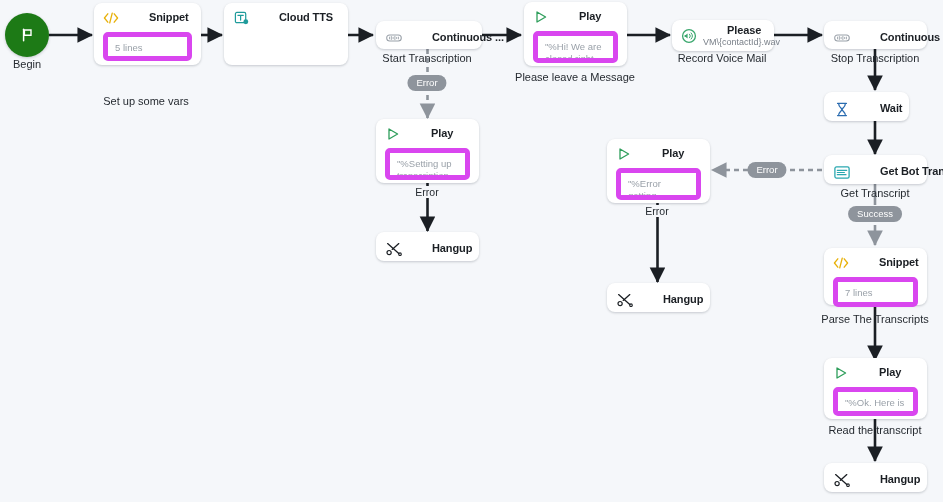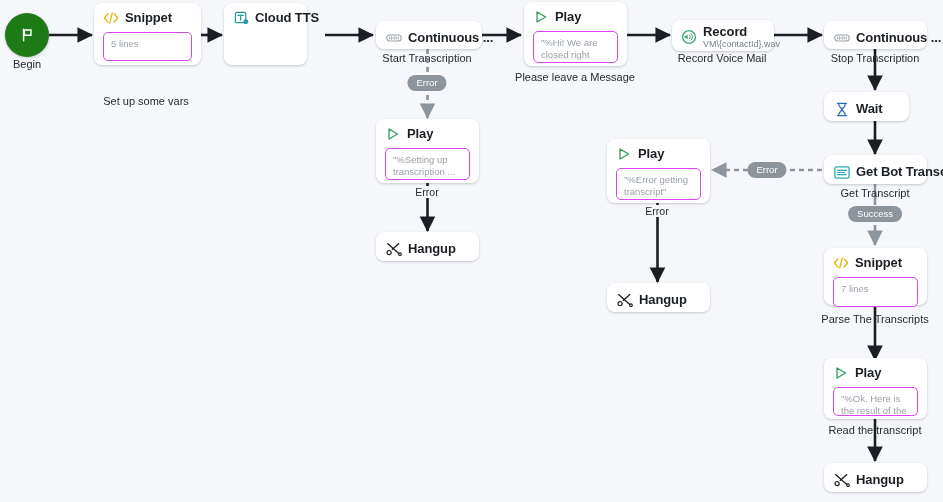--- a/index.html
+++ b/index.html
@@ -43,35 +43,36 @@
     width: 16px;
     height: 16px;
     flex: 0 0 16px;
     display: flex;
     align-items: center;
     justify-content: center;
   }
   .node-icon svg { display: block; }
   .node-titles { display: flex; flex-direction: column; justify-content: center; }
   .node-title {
-    font-size: 13px;
+    font-size: 11px;
     font-weight: bold;
     color: #1b1f24;
     white-space: nowrap;
     letter-spacing: -0.1px;
+    margin-left: 24px;
   }
   .node-sub {
     font-size: 9px;
     color: #7a8089;
     white-space: nowrap;
     margin-top: 1px;
   }
   .node-body {
     margin-top: 6px;
-    border: 1px solid #d946ef;
+    border: 5px solid #d946ef;
     border-radius: 5px;
     background: #ffffff;
     padding: 5px 7px;
     box-sizing: border-box;
     font-size: 9.5px;
     color: #9aa1a9;
     line-height: 1.28;
     overflow: hidden;
   }
 
@@ -188,21 +189,21 @@
         </svg>
       </span>
       <span class="node-titles">
         <span class="node-title">Snippet</span>
       </span>
     </div>
     <div class="node-body" style="height:29px;">5 lines</div>
   </div>
   <div class="caption" style="left:146px; top:71px;margin-top:24px;">Set up some vars</div>
 
-  <div class="node" style="left:224px; top:3px; width:83px; height:62px;">
+  <div class="node" style="left:224px; top:3px; width:124px; height:62px;">
     <div class="node-head">
       <span class="node-icon">
         <svg width="15" height="15" viewBox="0 0 16 16">
           <rect x="1.5" y="1.5" width="11" height="11" rx="1.6" stroke="#1f9b9b" stroke-width="1.3" fill="none"></rect>
           <path d="M4.2 4.6 H9.9 M7.05 4.6 V9.7" stroke="#1f9b9b" stroke-width="1.3" stroke-linecap="round"></path>
           <circle cx="12.6" cy="11.4" r="2.6" fill="#1f9b9b"></circle>
         </svg>
       </span>
       <span class="node-titles">
         <span class="node-title">Cloud TTS</span>
@@ -246,21 +247,21 @@
     <div class="node-head">
       <span class="node-icon">
         <svg width="16" height="16" viewBox="0 0 16 16">
           <circle cx="8" cy="8" r="6.4" stroke="#3aa76d" stroke-width="1.3" fill="none"></circle>
           <path d="M6.6 5.6 L4.7 6.9 H3.6 V9.1 H4.7 L6.6 10.4 Z" fill="#3aa76d"></path>
           <path d="M8.6 6.2 a2.6 2.6 0 0 1 0 3.6" stroke="#3aa76d" stroke-width="1" fill="none" stroke-linecap="round"></path>
           <path d="M10.1 4.9 a4.6 4.6 0 0 1 0 6.2" stroke="#3aa76d" stroke-width="1" fill="none" stroke-linecap="round"></path>
         </svg>
       </span>
       <span class="node-titles">
-        <span class="node-title">Record</span>
+        <span class="node-title">Please</span>
         <span class="node-sub">VM\{contactId}.wav</span>
       </span>
     </div>
   </div>
   <div class="caption" style="left:722px; top:52px;">Record Voice Mail</div>
 
   <div class="node compact" style="left:824px; top:21px; width:103px; height:28px;">
     <div class="node-head">
       <span class="node-icon">
         <svg width="16" height="10" viewBox="0 0 18 10">

